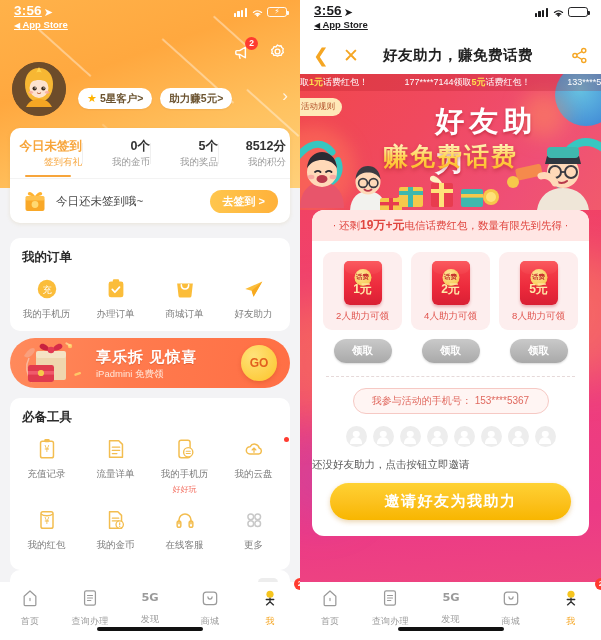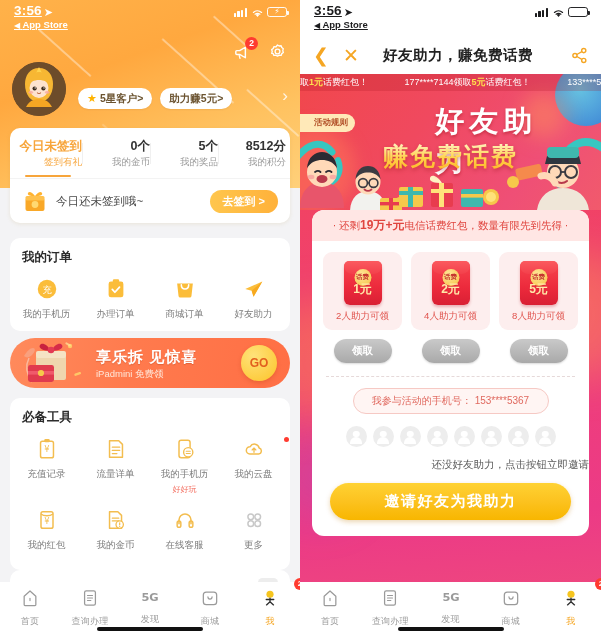--- a/index.html
+++ b/index.html
@@ -127,22 +127,22 @@
   .navbar .title { flex:1; text-align:center; font-size:14.5px; font-weight:700; color:#222; letter-spacing:.5px;
                    margin-left:-14px; }
   .navbar .share { color:#f5a623; width:17px; height:17px; }
 
   .banner { position:relative; height:136px; overflow:hidden;
             background:linear-gradient(125deg,#f1474c 0%, #f0495f 40%, #ef4f76 75%, #f15a6c 100%); }
   .ticker { position:absolute; left:0; top:0; width:100%; height:17px; background:rgba(170,20,30,.22);
             color:#fff; font-size:9px; line-height:17px; white-space:nowrap; overflow:hidden; }
   .ticker em { font-style:normal; color:#ffe04d; font-weight:700; }
   .ticker .seg { display:inline-block; padding-right:34px; }
-  .rule-tag { position:absolute; left:0; top:40px; background:#ffe9b8; color:#b3522a; font-size:8.5px;
-              padding:3px 7px 3px 14px; border-radius:0 10px 10px 0; font-weight:700; z-index:3; }
+  .rule-tag { position:absolute; left:0; top:24px; background:#ffe9b8; color:#b3522a; font-size:8.5px;
+              padding:3px 7px 3px 1px; border-radius:0 10px 10px 0; font-weight:400; z-index:3; }
   .banner-h1 { position:absolute; left:50%; transform:translateX(-50%); top:28px; color:#fff; font-size:29px;
                font-weight:700; letter-spacing:5px; text-shadow:0 2px 3px rgba(160,20,30,.45); z-index:2;margin-left:40px; }
   .banner-h2 { position:absolute; left:50%; transform:translateX(-50%); top:66px; font-size:25px; font-weight:900;
                letter-spacing:2px; z-index:2;
                background:linear-gradient(180deg,#fff8d8 0%,#ffd34a 55%,#ffb020 100%);
                -webkit-background-clip:text; background-clip:text; color:transparent;
                filter: drop-shadow(0 2px 2px rgba(150,20,25,.45)); }
   .blob { position:absolute; border-radius:50%; }
 
   .panel { position:absolute; left:12px; right:12px; top:210px; background:#fff; border-radius:12px;
@@ -172,21 +172,21 @@
                box-shadow:0 1px 2px rgba(0,0,0,.15); }
   .dashed { margin:13px 14px 0 14px; border-top:1.2px dashed #e6d9d9; }
   .phone-pill { margin:11px auto 0 auto; width:196px; border:1px solid #f6c9c4; background:#fff5f3;
                 border-radius:14px; text-align:center; font-size:10px; color:#e0695f; padding:5px 0; }
   .avatars { display:flex; justify-content:center; gap:6px; margin-top:12px; }
   .av { width:21px; height:21px; border-radius:50%; background:#ededed; position:relative; }
   .av:before { content:""; position:absolute; left:50%; top:4.5px; transform:translateX(-50%);
                width:6.5px; height:6.5px; border-radius:50%; background:#fff; }
   .av:after { content:""; position:absolute; left:50%; bottom:3px; transform:translateX(-50%);
               width:12px; height:7px; border-radius:6px 6px 0 0; background:#fff; }
-  .invite-note { text-align:right; font-size:10.5px; color:#5a5a5a; margin-top:11px; }
+  .invite-note { text-align:left; font-size:10.5px; color:#5a5a5a; margin-top:11px; }
   .invite-btn { margin:11px 18px 0 18px; height:37px; border-radius:19px;
                 background:linear-gradient(180deg,#ffd233 0%, #fcc21f 50%, #f8b600 100%);
                 color:#fff; font-size:15px; font-weight:800; letter-spacing:1.5px;
                 display:flex; align-items:center; justify-content:center;
                 box-shadow:0 2px 5px rgba(190,120,0,.3); }
 </style>
 </head>
 <body>
 
 <div class="stage">

